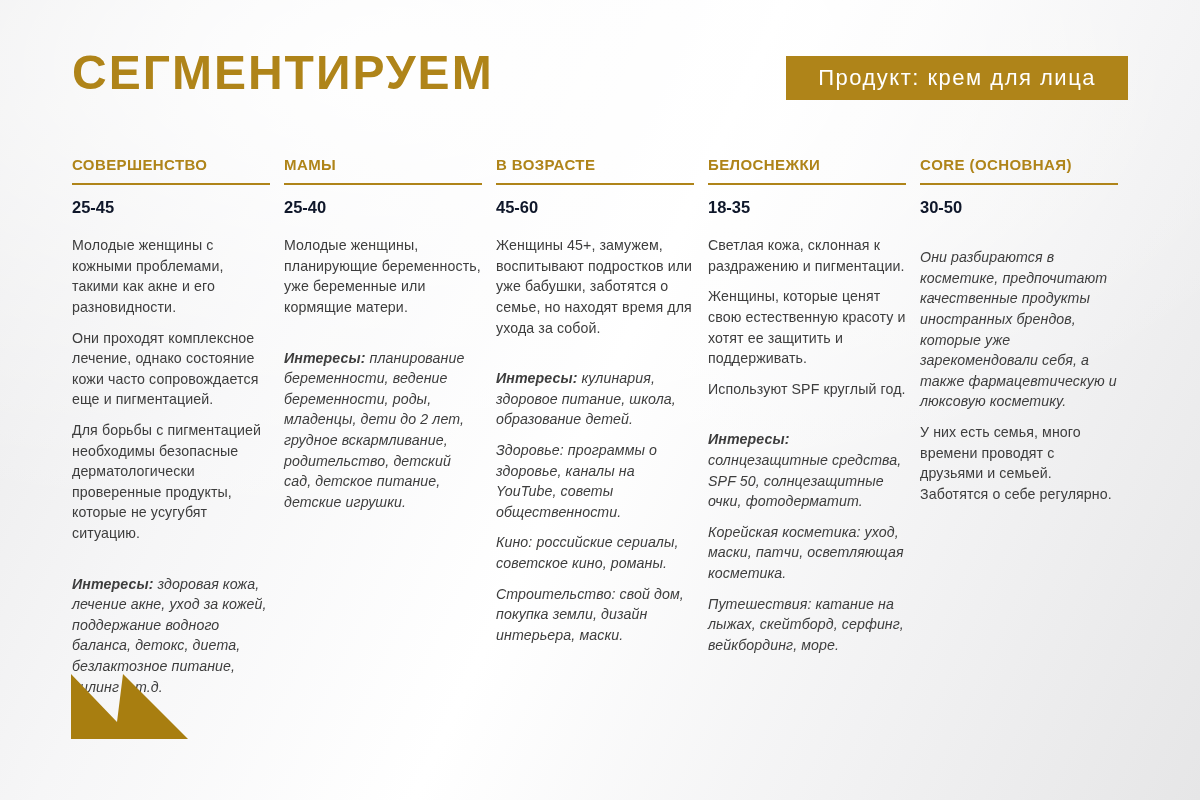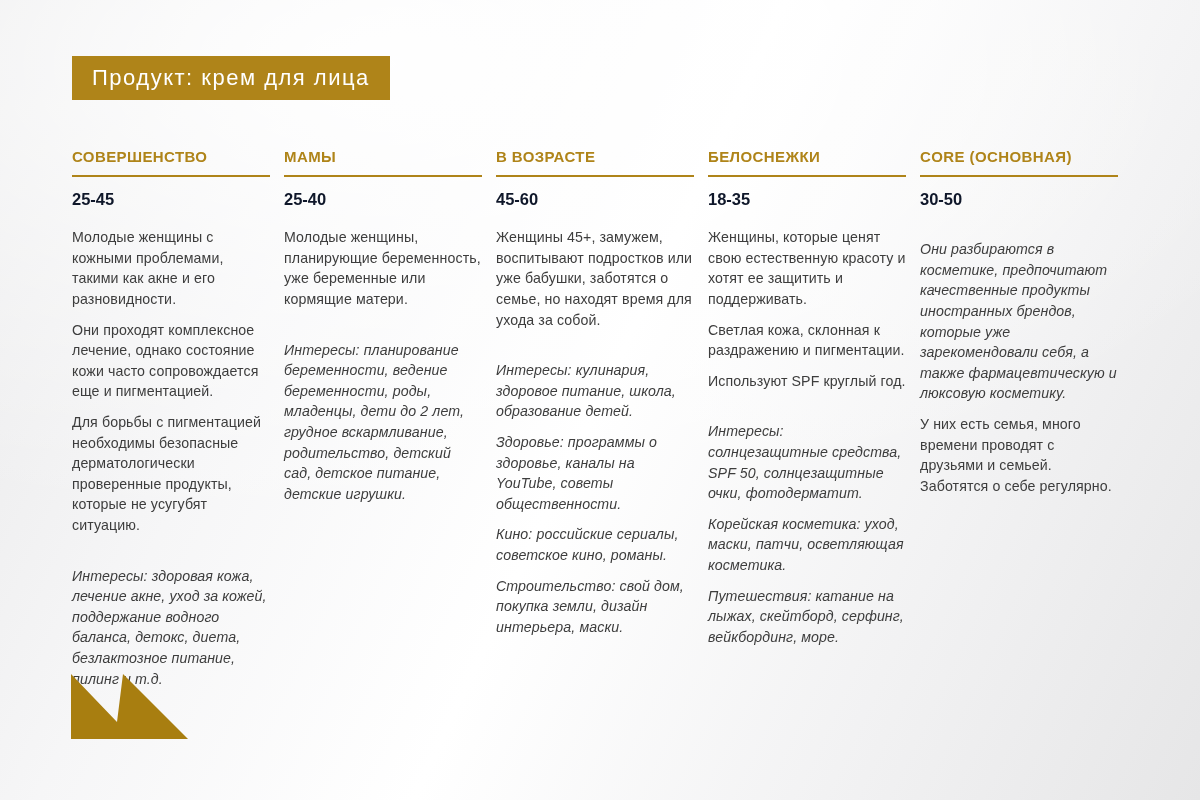--- a/index.html
+++ b/index.html
@@ -27,32 +27,32 @@
     letter-spacing:2px;
     color:var(--accent);
     line-height:1.05;
   }
   .badge {
     background:var(--accent);
     color:#ffffff;
     font-size:22px;
     font-weight:400;
     letter-spacing:1.5px;
-    padding:9px 20px;
+    padding:9px 32px;
     margin-top:8px;
     white-space:nowrap;
   }
 
   .columns {
     display:flex;
     gap:14px;
     padding:0 72px;
     margin-top:48px;
   }
-  .col { width:198px; flex:0 0 198px; }
+  .col { width:198px; flex:0 0 198px;margin-top:8px; }
   .col-name {
     color:var(--accent);
     font-weight:700;
     font-size:15px;
     letter-spacing:0.4px;
     line-height:1.15;
   }
   .col-rule {
     border-bottom:2px solid var(--accent);
     margin:10px 0 13px 0;
@@ -65,34 +65,35 @@
   .paras { margin-top:18px; }
   .para {
     font-size:14.2px;
     line-height:1.45;
     letter-spacing:0.1px;
     color:#3d3d3d;
     margin:0 0 10px 0;
   }
   .para.italic { font-style:italic; }
   .para.gap { margin-top:30px; }
-  .para b { font-weight:400; }
+  .para b { font-weight:700; }
 
   .logo {
     position:absolute;
     left:70px;
     bottom:61px;
     width:118px;
     height:65px;
   }
 </style>
 </head>
 <body>
 
 <div class="header">
+  <div class="title">СЕГМЕНТИРУЕМ</div>
   <div class="badge">Продукт: крем для лица</div>
 </div>
 
 <div class="columns">
   <div class="col">
     <div class="col-name">СОВЕРШЕНСТВО</div>
     <div class="col-rule"></div>
     <div class="col-age">25-45</div>
     <div class="paras">
         <p class="para">Молодые женщины с кожными проблемами, такими как акне и его разновидности.</p>
@@ -120,22 +121,22 @@
         <p class="para italic">Здоровье: программы о здоровье, каналы на YouTube, советы общественности.</p>
         <p class="para italic">Кино: российские сериалы, советское кино, романы.</p>
         <p class="para italic">Строительство: свой дом, покупка земли, дизайн интерьера, маски.</p>
       </div>
   </div>
   <div class="col">
     <div class="col-name">БЕЛОСНЕЖКИ</div>
     <div class="col-rule"></div>
     <div class="col-age">18-35</div>
     <div class="paras">
+        <p class="para">Светлая кожа, склонная к раздражению и пигментации.</p>
         <p class="para">Женщины, которые ценят свою естественную красоту и хотят ее защитить и поддерживать.</p>
-        <p class="para">Светлая кожа, склонная к раздражению и пигментации.</p>
         <p class="para">Используют SPF круглый год.</p>
         <p class="para italic gap"><b>Интересы:</b> солнцезащитные средства, SPF 50, солнцезащитные очки, фотодерматит.</p>
         <p class="para italic">Корейская косметика: уход, маски, патчи, осветляющая косметика.</p>
         <p class="para italic">Путешествия: катание на лыжах, скейтборд, серфинг, вейкбординг, море.</p>
       </div>
   </div>
   <div class="col">
     <div class="col-name">CORE (ОСНОВНАЯ)</div>
     <div class="col-rule"></div>
     <div class="col-age">30-50</div>

